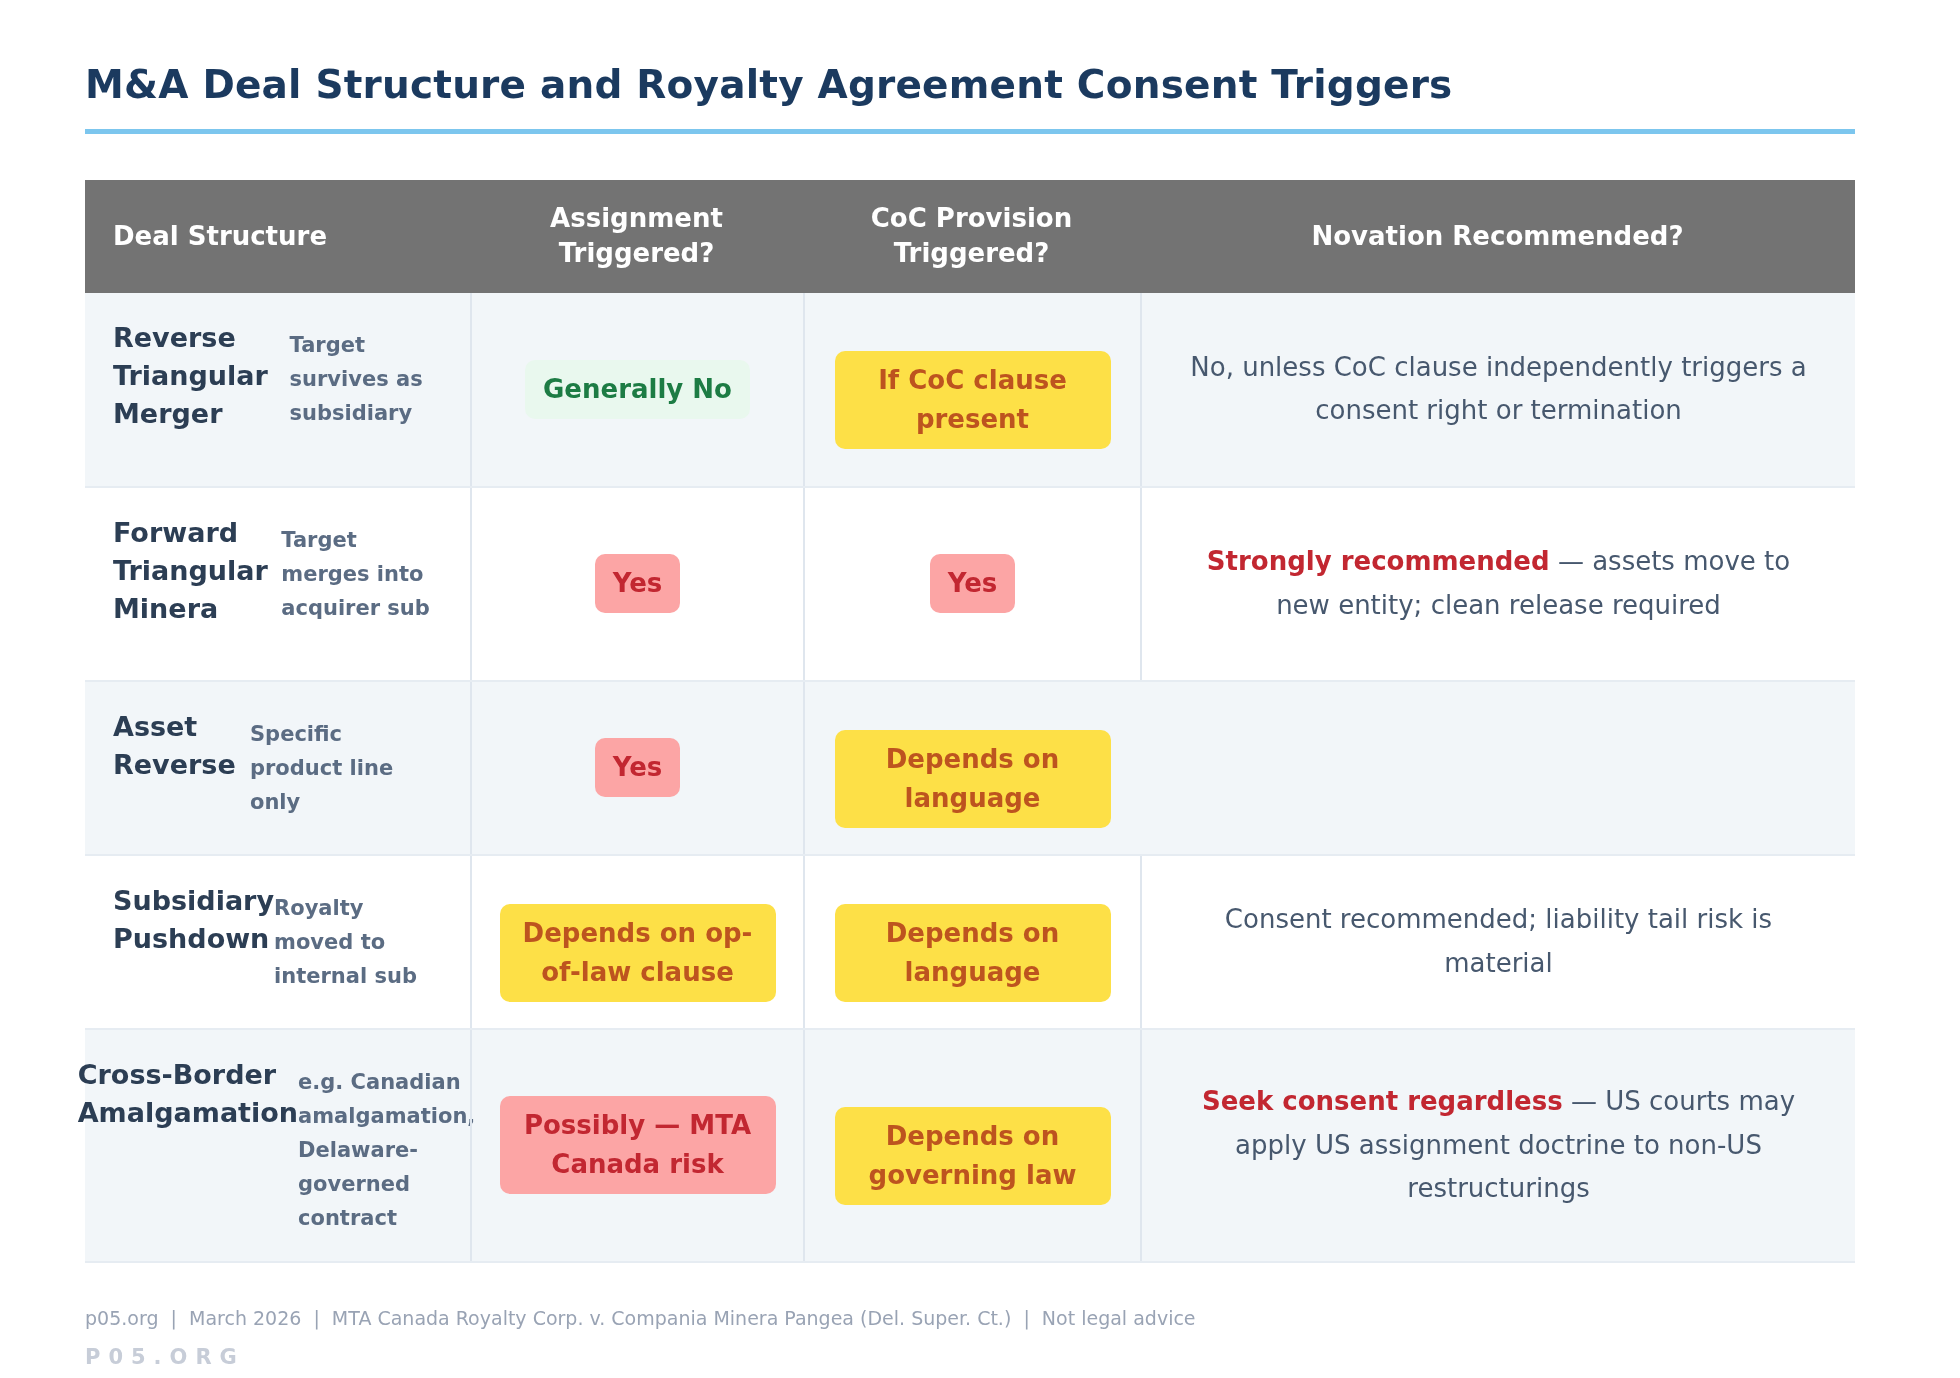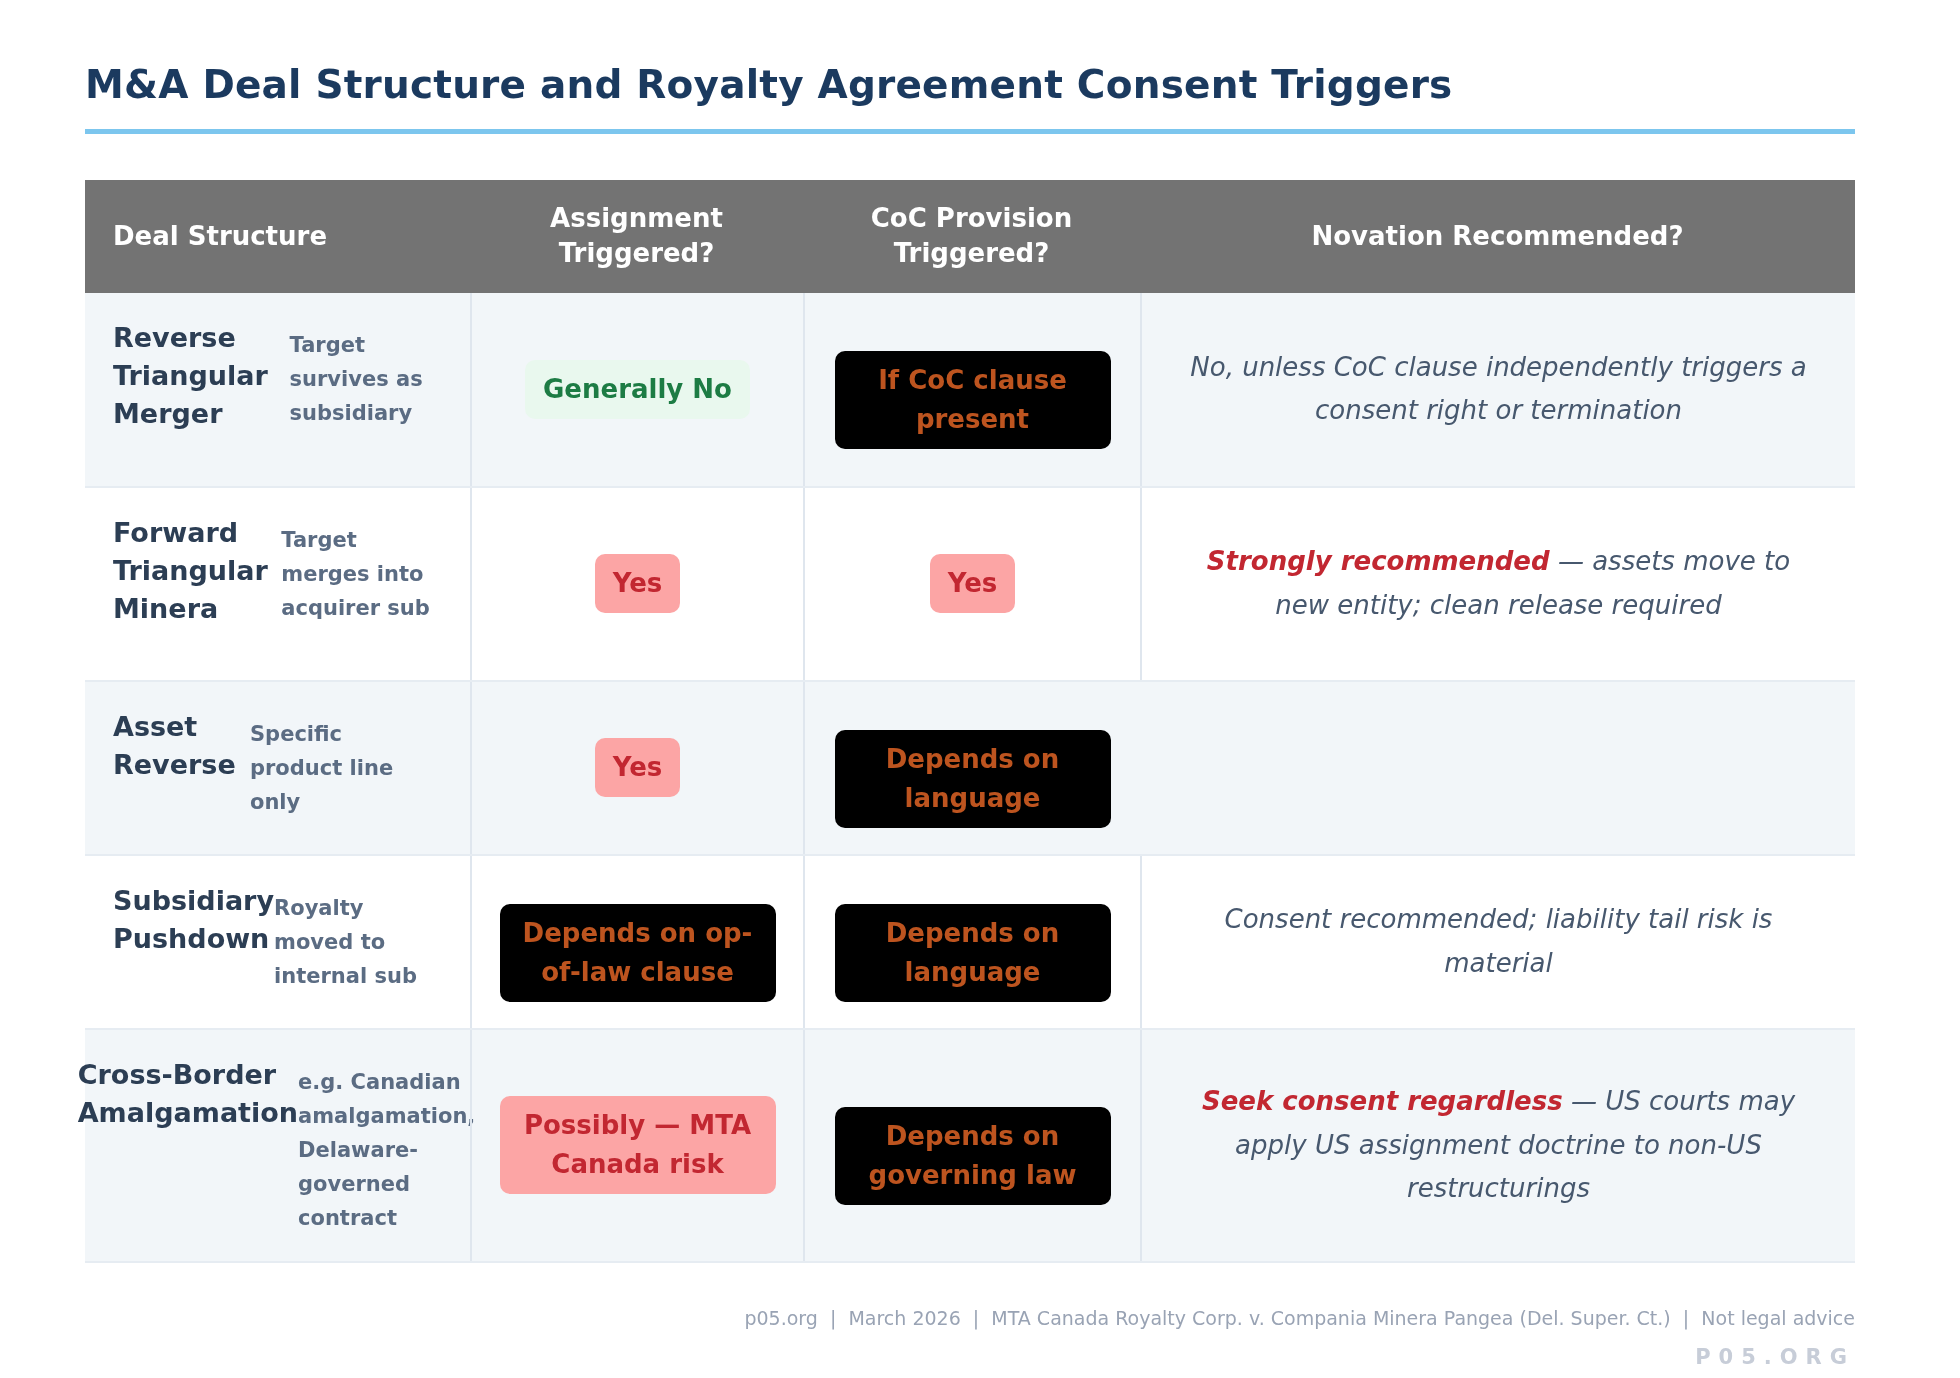--- a/index.html
+++ b/index.html
@@ -62,26 +62,26 @@
     font-size: 21px; font-weight: 600; color: #5b6c83; line-height: 1.62;
   }
 
   .badge {
     display: inline-block; max-width: 240px;
     padding: 10px 18px; border-radius: 10px;
     font-size: 26px; font-weight: bold; line-height: 1.5;
   }
   .badge[data-tone="green"] { color: #1d7c44; background: #e9f8ee; }
   .badge[data-tone="red"]   { color: #c22731; background: #fca5a5; }
-  .badge[data-tone="amber"] { color: #bd541f; background: #000000; margin-top: 22px; }
+  .badge[data-tone="amber"] { color: #bd541f; background: #fde047; margin-top: 22px; }
 
-  .note { margin: 0; font-size: 26px; color: #47586e; line-height: 1.68; font-style: italic; }
+  .note { margin: 0; font-size: 26px; color: #47586e; line-height: 1.68; }
   .note .lead { font-weight: bold; color: #c22731; }
 
-  .footer { margin-top: 44px; text-align: right; }
+  .footer { margin-top: 44px; text-align: left; }
   .footer-line {
     font-size: 19px; color: #99a3b4; white-space: pre-wrap;
   }
   .watermark {
     margin-top: 16px;
     font-size: 21px; font-weight: bold; color: #c7cdd8;
     letter-spacing: 8px;
   }
 </style>
 </head>

